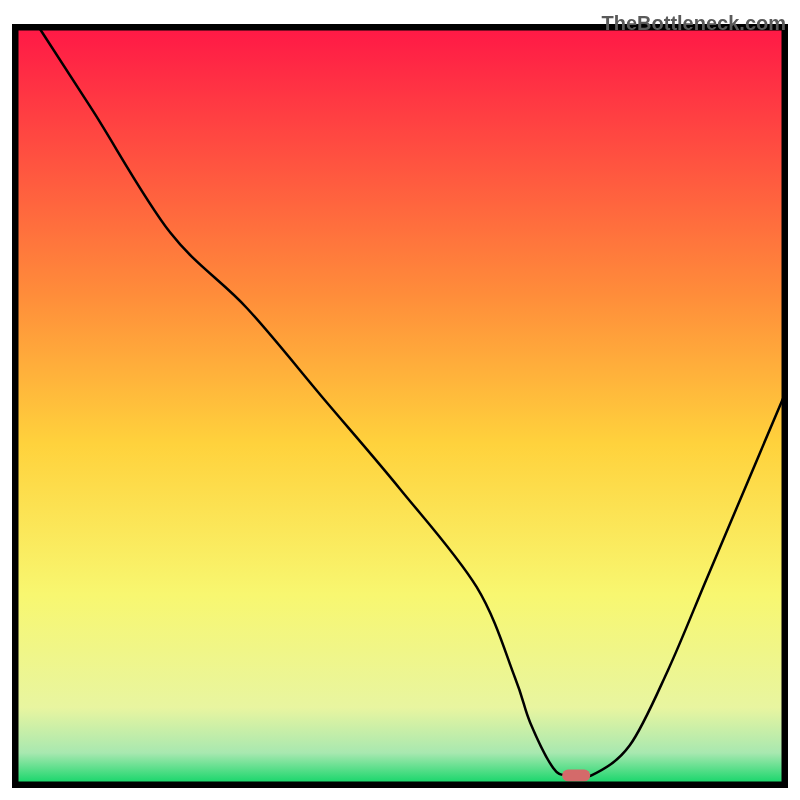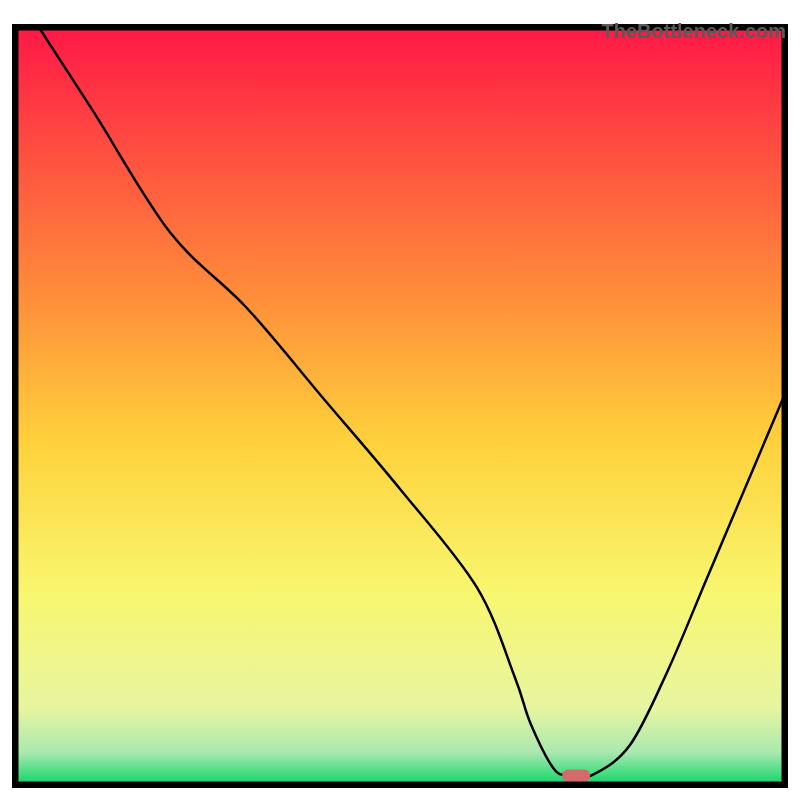--- a/index.html
+++ b/index.html
@@ -11,21 +11,21 @@
     font-family: Arial, sans-serif;
     background: #fff;
   }
   .container {
     width: 800px;
     height: 800px;
     position: relative;
   }
   .watermark {
     position: absolute;
-    top: 20px;
+    top: 12px;
     right: 14px;
     font-size: 20px;
     font-weight: bold;
     color: #5a5a5a;
     z-index: 10;
     font-family: Arial, sans-serif;
   }
   .plot-wrap {
     position: absolute;
     left: 12px;

